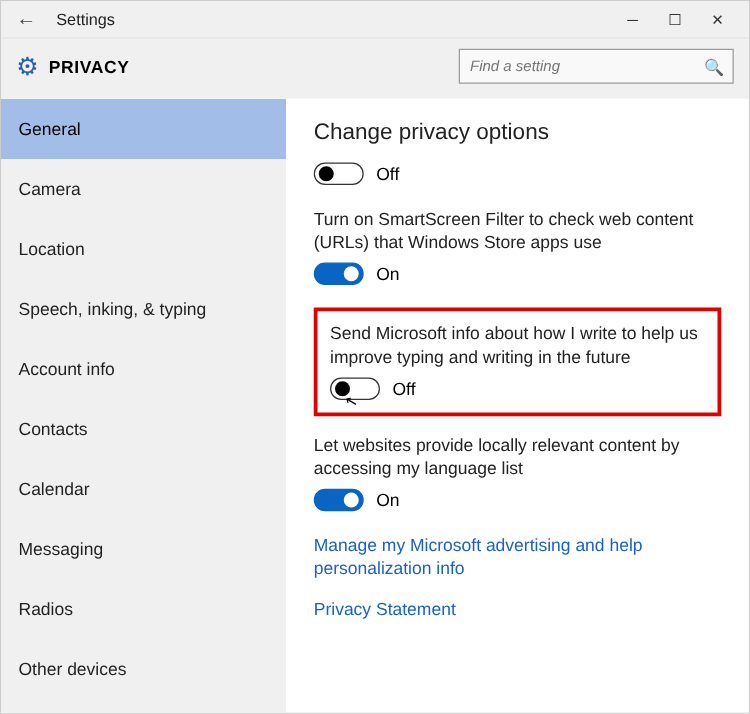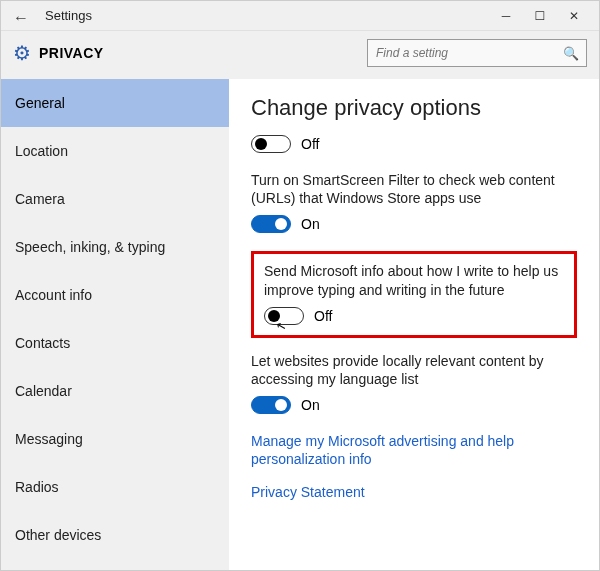--- a/index.html
+++ b/index.html
@@ -107,21 +107,21 @@
     background: #a2bde8;
     color: #000;
   }
   .content {
     flex: 1;
     padding: 14px 22px 10px 22px;
     overflow-y: auto;
     background: #fff;
   }
   .content h1 {
-    font-size: 22px;
+    font-size: 18px;
     font-weight: 400;
     margin: 2px 0 14px 0;
     color: #222;
   }
   .opt {
     margin-bottom: 18px;
   }
   .opt-desc {
     font-size: 14px;
     color: #222;
@@ -207,22 +207,22 @@
   <div class="spacer"></div>
   <div class="search">
     <input type="text" placeholder="Find a setting" style="">
     <span class="mag">🔍</span>
   </div>
 </div>
 
 <div class="body">
   <div class="sidebar" id="sidebar">
       <div class="navitem selected">General</div>
+      <div class="navitem">Camera</div>
       <div class="navitem">Location</div>
-      <div class="navitem">Camera</div>
       <div class="navitem">Speech, inking, &amp; typing</div>
       <div class="navitem">Account info</div>
       <div class="navitem">Contacts</div>
       <div class="navitem">Calendar</div>
       <div class="navitem">Messaging</div>
       <div class="navitem">Radios</div>
       <div class="navitem">Other devices</div>
       <div class="navitem">Feedback &amp; diagnostics</div>
       <div class="navitem">Background apps</div>
     </div>

